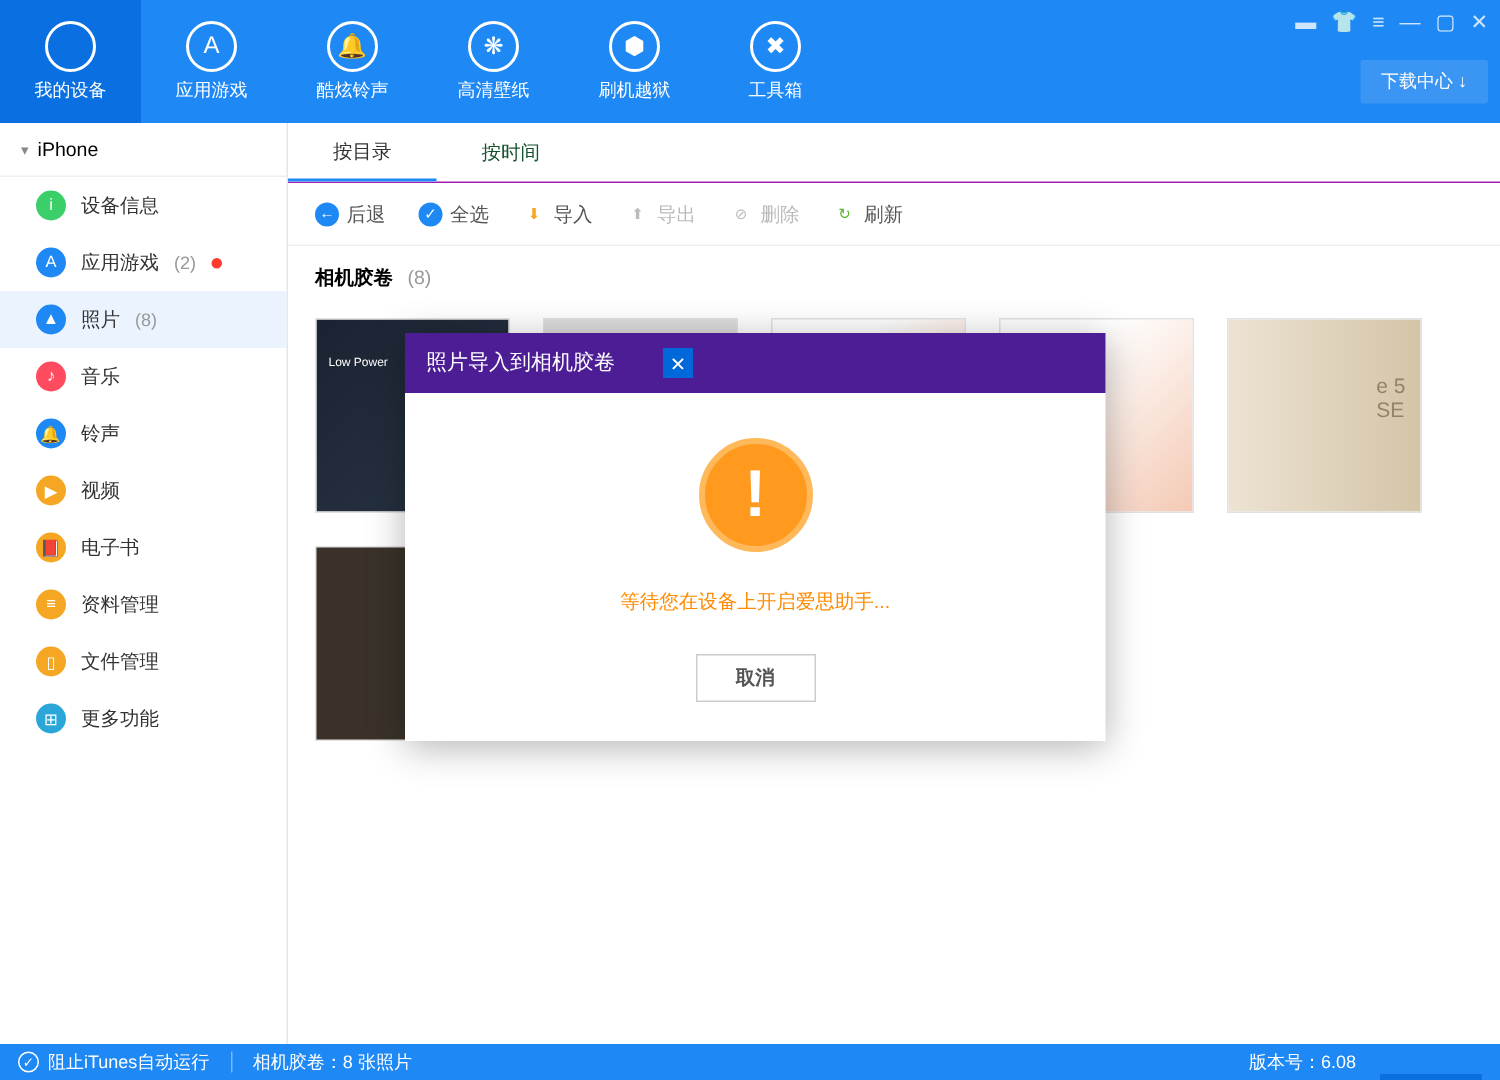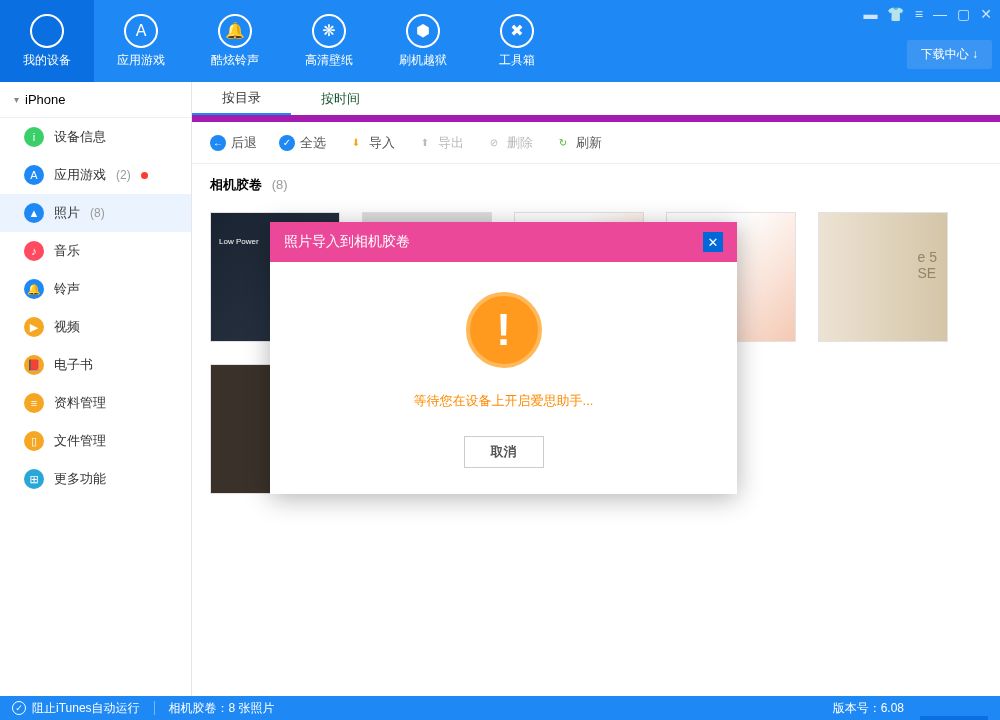--- a/index.html
+++ b/index.html
@@ -24,36 +24,36 @@
 .body { display:flex; height:614px; }
 .sidebar { width:192px; border-right:1px solid #e6e6e6; background:#fff; }
 .phone-node { padding:10px 14px; font-size:13px; display:flex; align-items:center; gap:6px; border-bottom:1px solid #eee; cursor:pointer; }
 .side-item { display:flex; align-items:center; gap:10px; padding:9px 12px 9px 24px; font-size:13px; color:#333; cursor:pointer; }
 .side-item.active { background:#eaf3fe; }
 .side-ic { width:20px; height:20px; border-radius:50%; display:flex; align-items:center; justify-content:center; color:#fff; font-size:11px; flex-shrink:0; }
 .side-cnt { color:#999; font-size:12px; }
 .red-dot { width:7px; height:7px; border-radius:50%; background:#ff3b30; display:inline-block; }
 
 .main { flex:1; display:flex; flex-direction:column; }
-.tabs { height:40px; border-bottom:7px solid #a21caf; display:flex; }
+.tabs { height:40px; border-bottom:1px solid #a21caf; display:flex; }
 .tab { padding:0 30px; font-size:13px; color:#14532d; display:flex; align-items:center; cursor:pointer; }
 .tab.active { background:#fff; border-bottom:2px solid #1e88f5; color:#333; }
 
 .toolbar { height:42px; display:flex; align-items:center; gap:22px; padding:0 18px; font-size:13px; color:#555; border-bottom:1px solid #eee; }
 .tb { display:flex; align-items:center; gap:5px; cursor:pointer; }
 .tb.disabled { color:#bbb; }
 .tb-ic { width:16px; height:16px; border-radius:50%; display:inline-flex; align-items:center; justify-content:center; font-size:10px; }
 
 .album-title { padding:12px 18px; font-size:13px; font-weight:bold; }
 .album-title .cnt { color:#999; font-weight:normal; margin-left:6px; }
 
 .grid { display:flex; flex-wrap:wrap; gap:22px; padding:6px 18px; }
 .thumb { width:130px; height:130px; background:#ddd; border:1px solid #e2e2e2; }
 .dialog { position:absolute; left:270px; top:222px; width:467px; background:#fff; box-shadow:0 4px 24px rgba(0,0,0,.3); }
-.dlg-head { background:#ec4899; color:#fff; padding:10px 14px; font-size:14px; display:flex; justify-content:space-between; align-items:center; }
+.dlg-head { background:#4c1d95; color:#fff; padding:10px 14px; font-size:14px; display:flex; align-items:center;gap:32px; }
 .dlg-close { width:20px; height:20px; background:#0068d8; color:#fff; display:flex; align-items:center; justify-content:center; cursor:pointer; font-size:13px; }
 .dlg-body { padding:30px 20px 26px; text-align:center; }
 .warn-ic { width:76px; height:76px; border-radius:50%; background:#ff9a1f; border:4px solid #ffb85a; margin:0 auto 24px; display:flex; align-items:center; justify-content:center; }
 .warn-ic .mark { color:#fff; font-size:44px; font-weight:bold; }
 .dlg-msg { color:#ff8a00; font-size:13px; margin-bottom:26px; }
 .dlg-btn { display:inline-block; border:1px solid #ccc; padding:6px 26px; font-size:13px; color:#555; cursor:pointer; background:#fff;font-weight:bold; }
 
 
 .status { position:absolute; bottom:0; left:0; right:0; height:24px; background:#1e88f5; color:#fff; font-size:12px; display:flex; align-items:center; padding:0 12px; }
 .status .sep { width:1px; height:14px; background:rgba(255,255,255,.4); margin:0 14px; }

